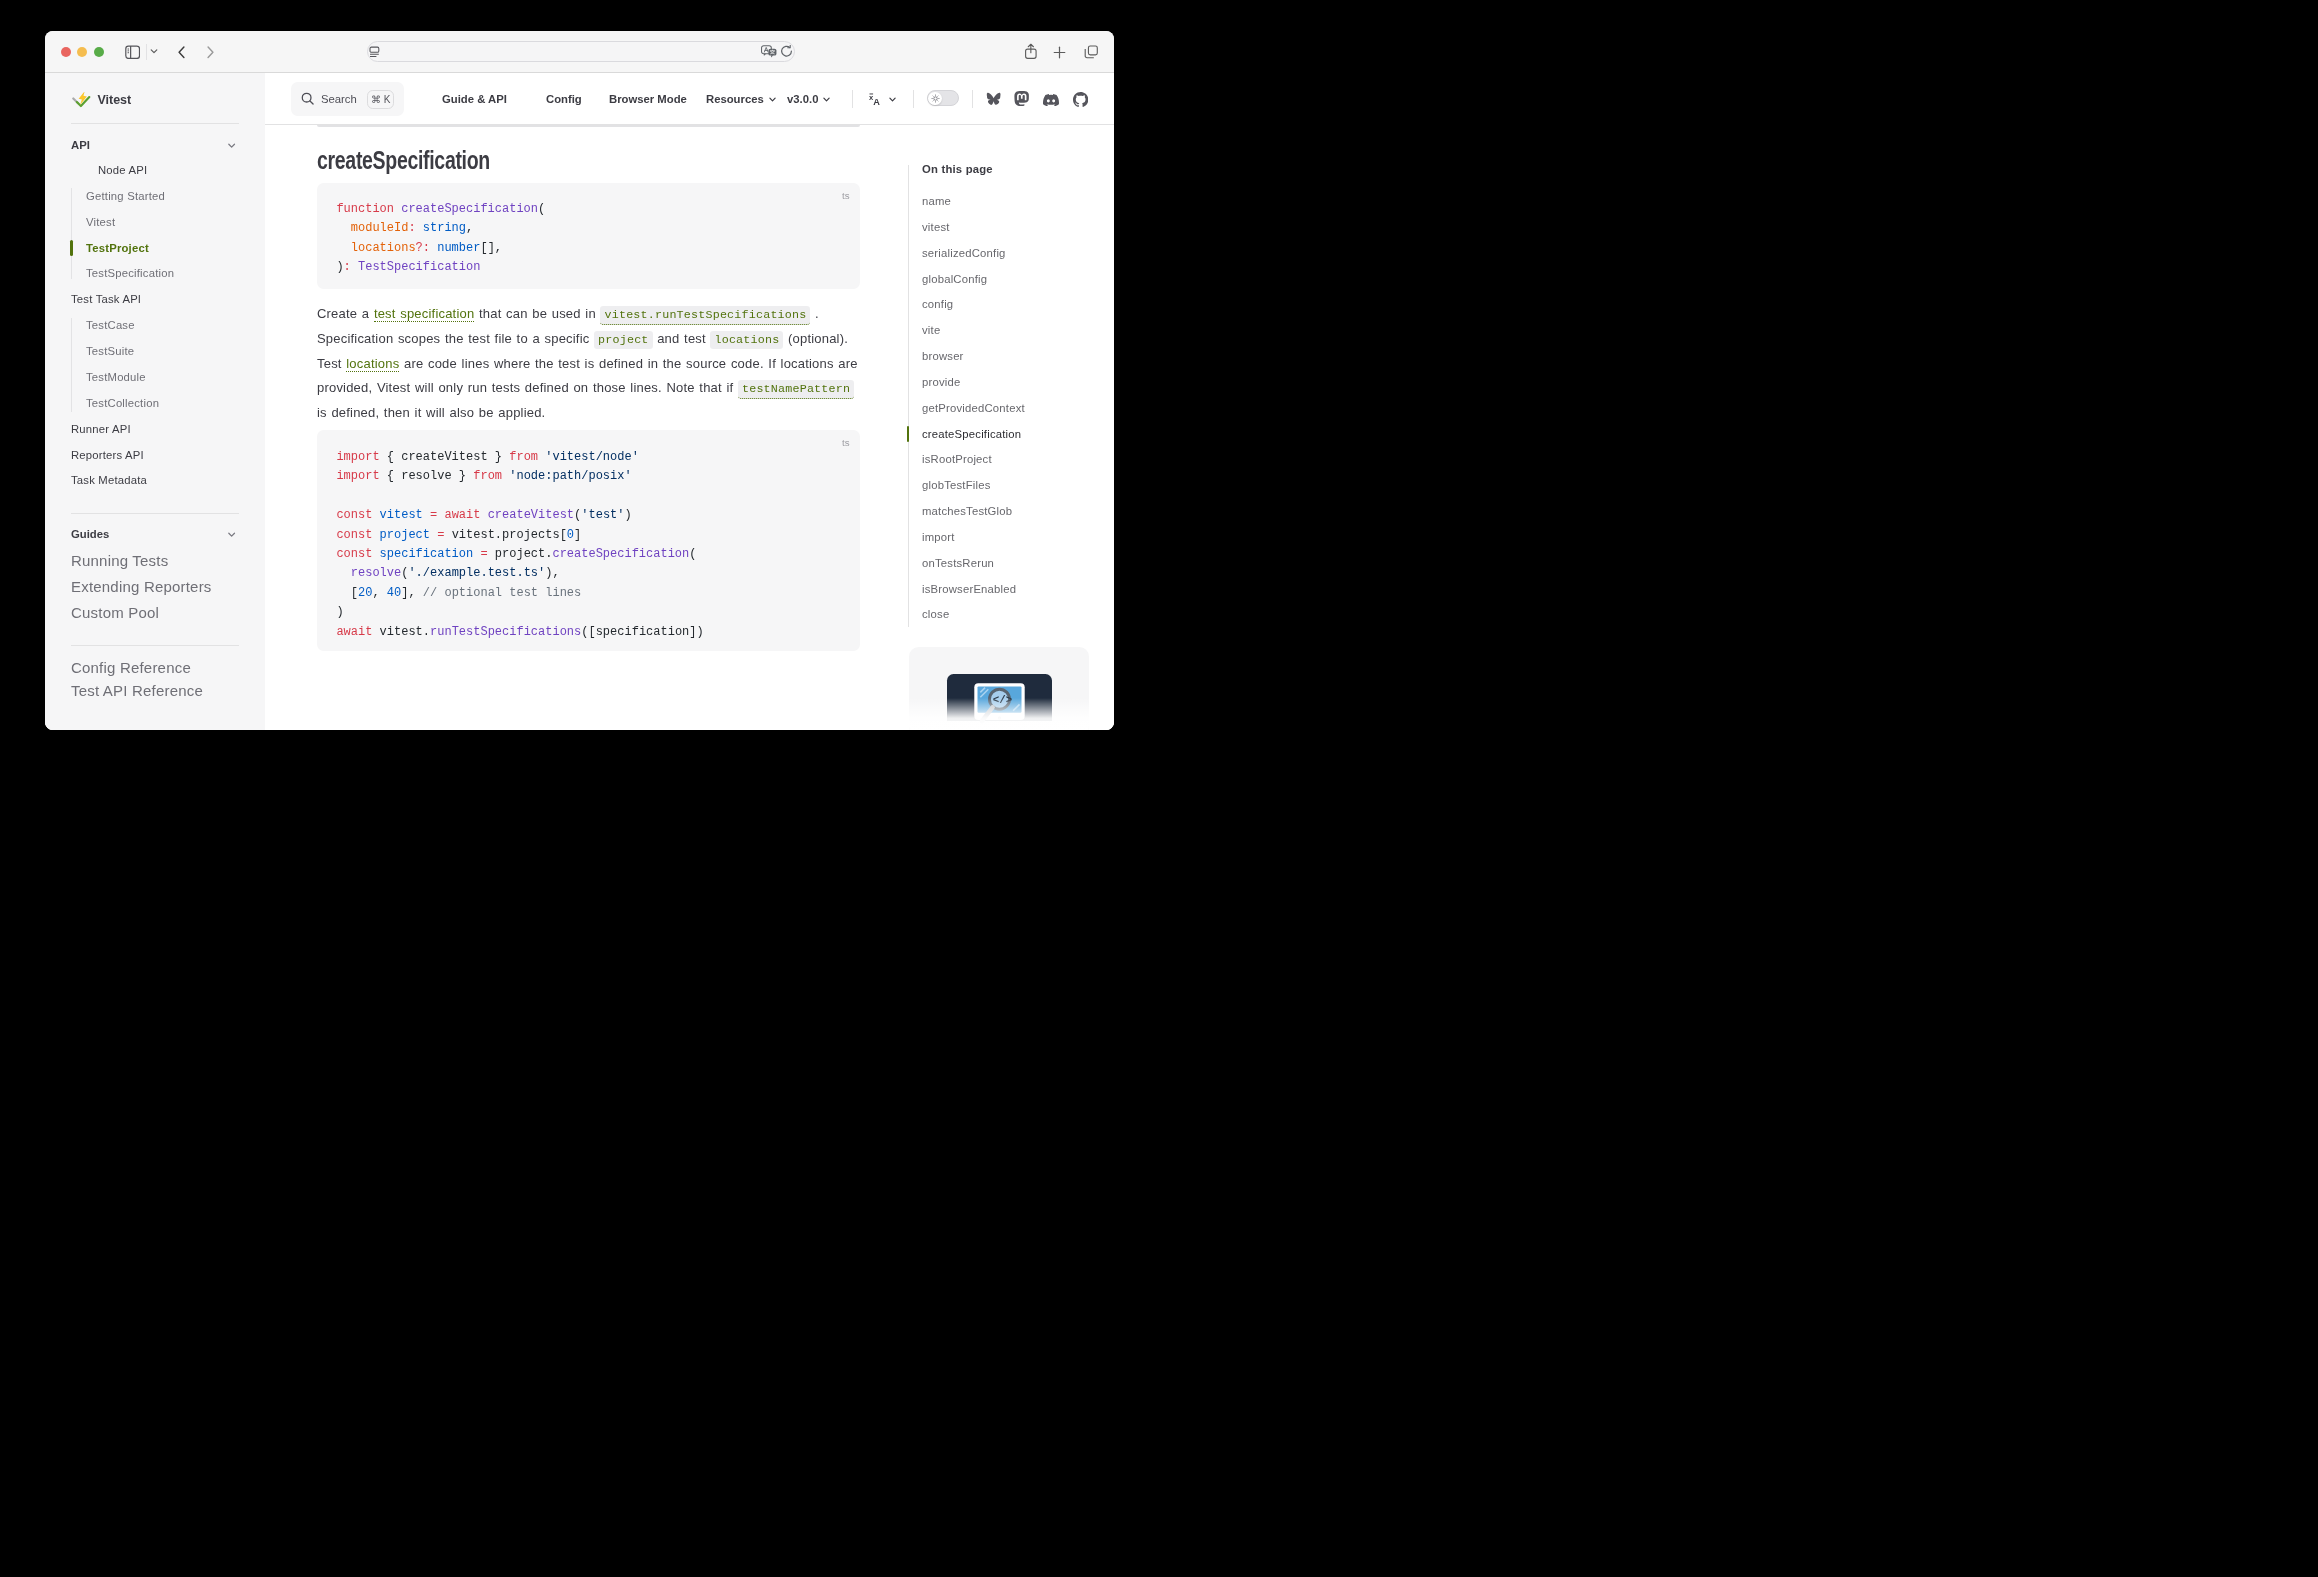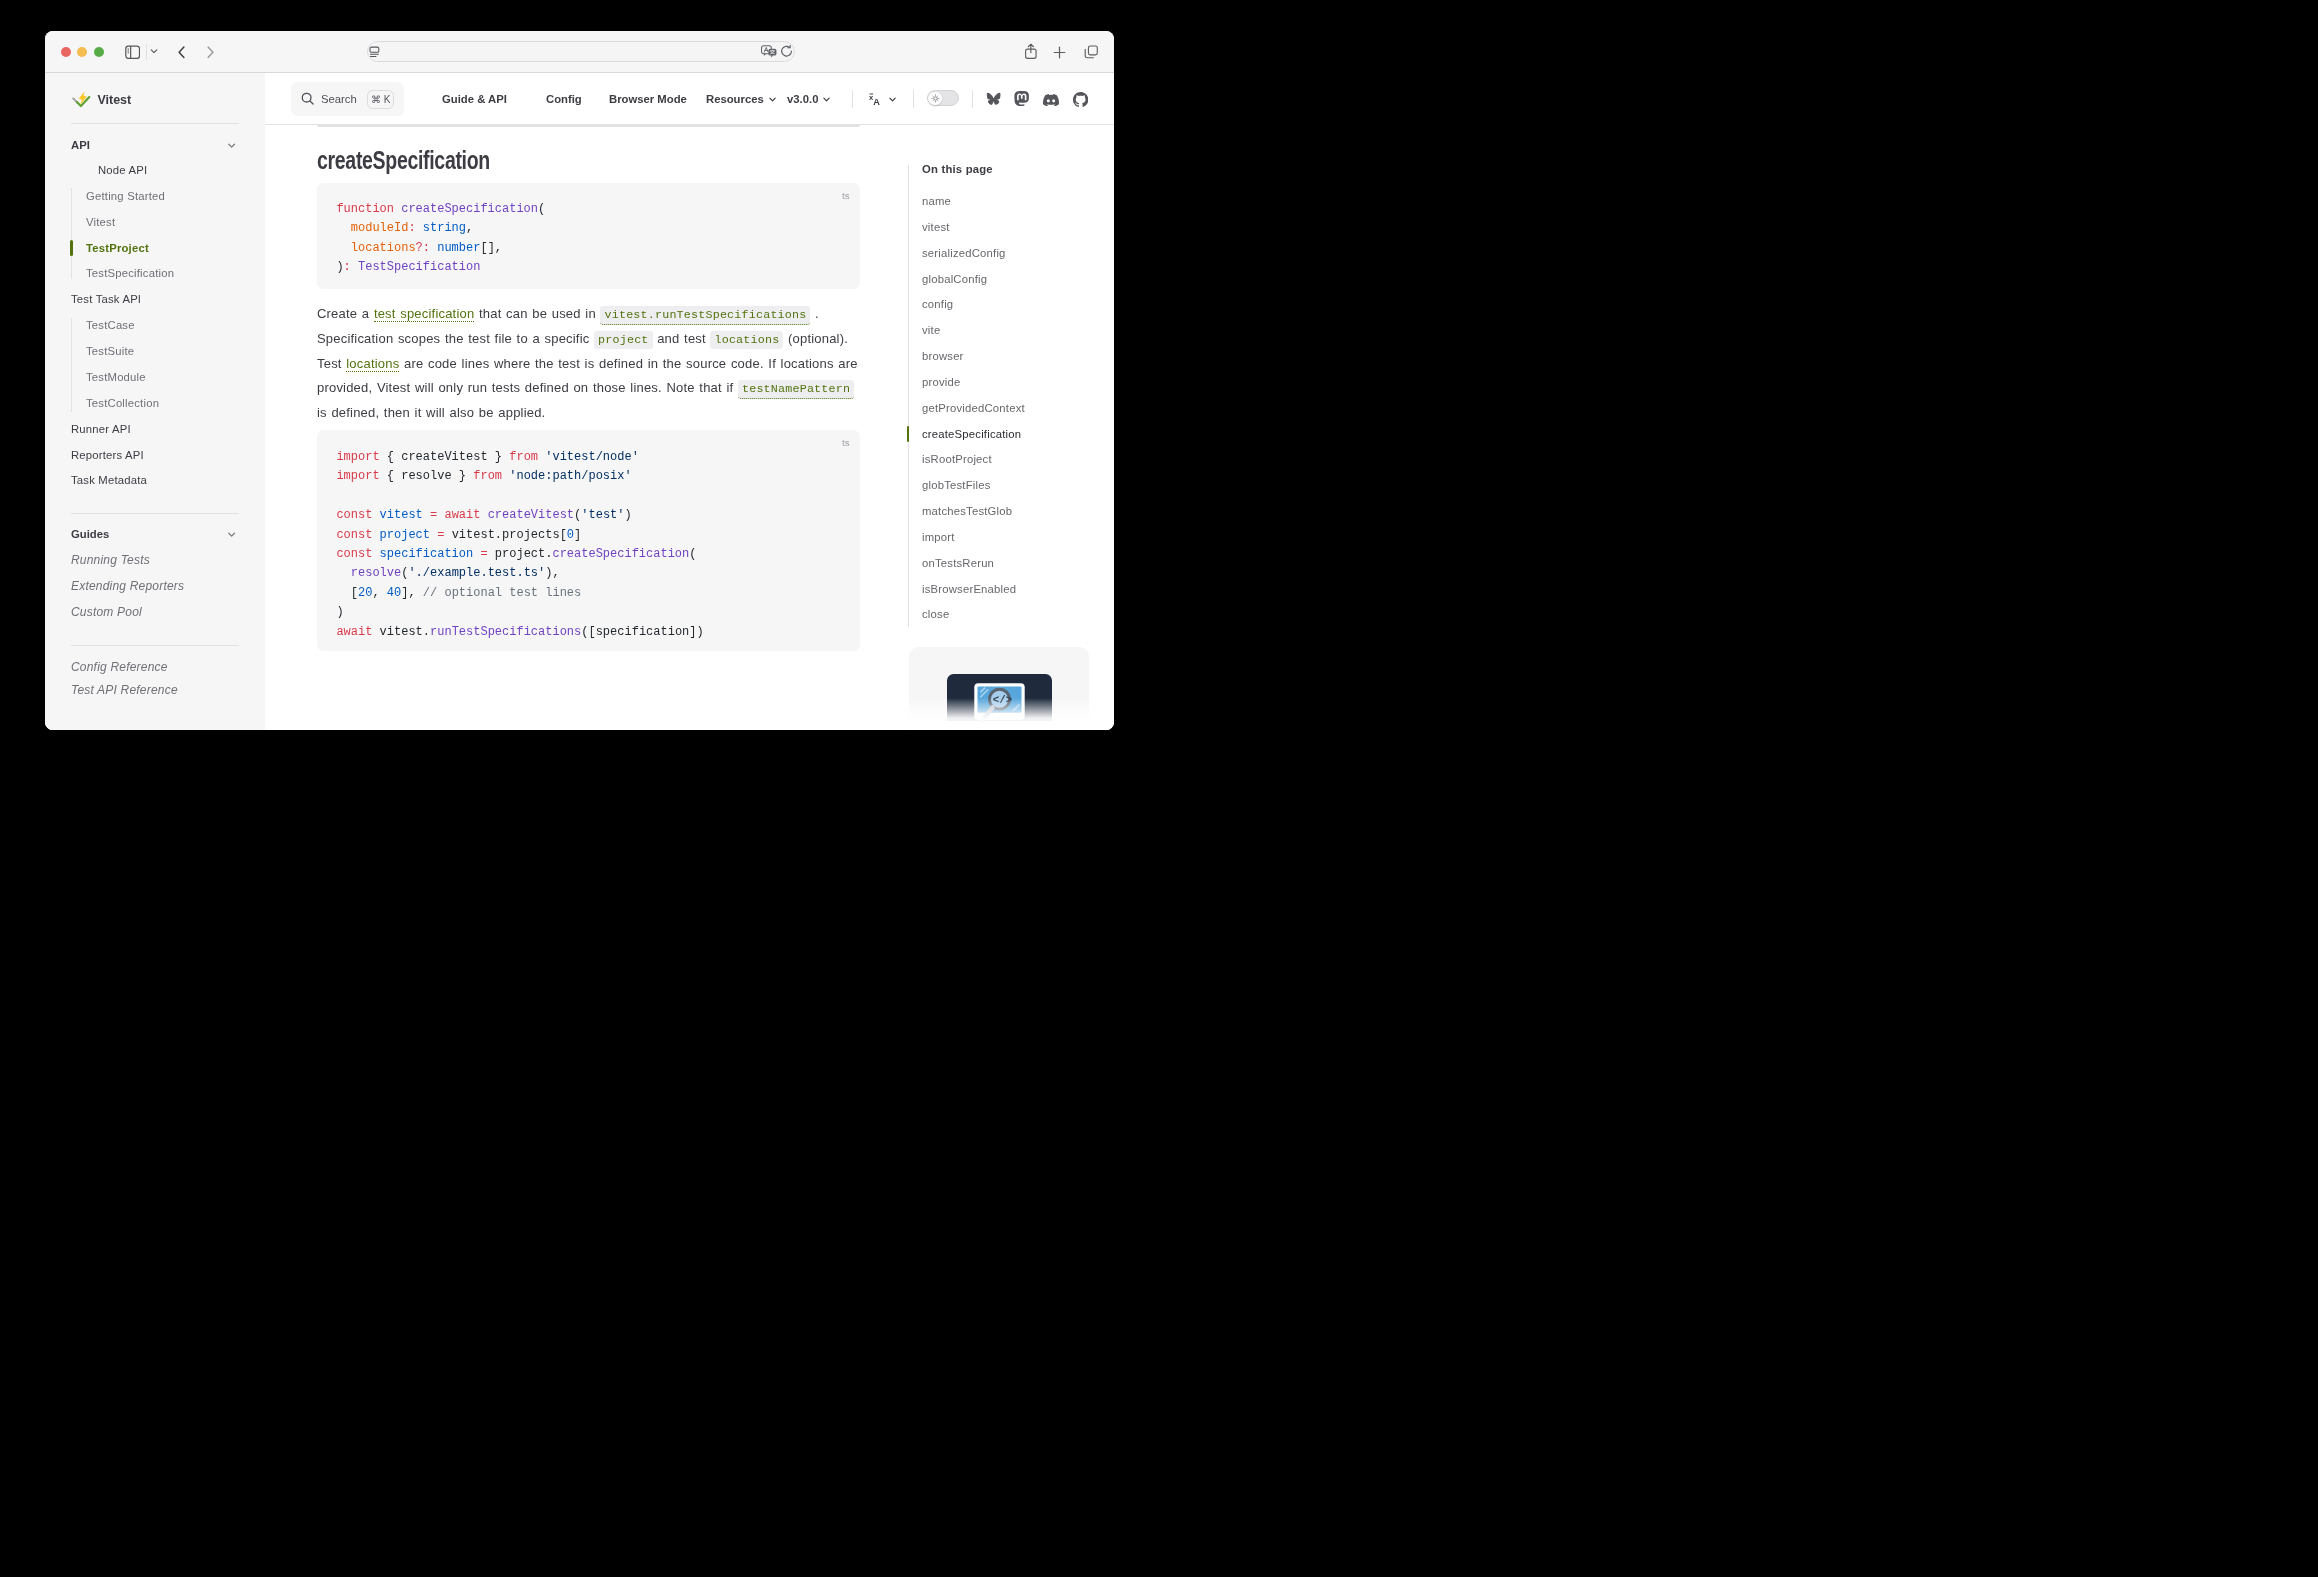--- a/index.html
+++ b/index.html
@@ -21,21 +21,21 @@
 .addrtxt { position:absolute; top:10px; left:0px; width:1069px; height:21.4px;
   display:flex; align-items:center; justify-content:center; gap:4px;
   font-size:10.5px; color:#3a3a3c; }
 
 .app { position:absolute; left:0; top:42px; width:100%; bottom:0; background:#fff; }
 .sidebar { position:absolute; left:0; top:0; width:220px; height:100%; background:#f6f6f7; }
 .sb-divider { position:absolute; left:26px; width:168px; height:0.8px; background:#e2e2e3; }
 .sb-sect { position:absolute; left:26px; font-size:11.3px; font-weight:700; color:#3c3c43; }
 .sb-sect2 { position:absolute; left:26px; font-size:11.3px; font-weight:500; color:#3c3c43; letter-spacing:0.2px; }
 .sb-link { position:absolute; left:41px; font-size:11.3px; font-weight:500; color:#6f6f76; letter-spacing:0.2px; }
-.sb-glink { position:absolute; left:26px; font-size:12px; font-weight:500; color:#6f6f76; letter-spacing:0.2px;font-style:italic; }
+.sb-glink { position:absolute; left:26px; font-size:15px; font-weight:500; color:#6f6f76; letter-spacing:0.2px; }
 .sb-track { position:absolute; left:26px; width:0.8px; background:#e3e3e5; }
 .chev { position:absolute; width:11.3px; height:11.3px; color:#7b7b83; }
 
 .navbar { position:absolute; left:220px; right:0; top:0; height:52px; background:#fff;
   border-bottom:0.8px solid #e2e2e3; }
 .searchbox { position:absolute; left:26px; top:9.3px; width:113px; height:34px;
   background:#f6f6f7; border-radius:6.5px; display:flex; align-items:center; }
 .navlink { position:absolute; top:0; height:52px; display:flex; align-items:center;
   font-size:11.3px; font-weight:600; color:#3c3c43; }
 .vdiv { position:absolute; top:17px; width:0.8px; height:18px; background:#e2e2e3; }

